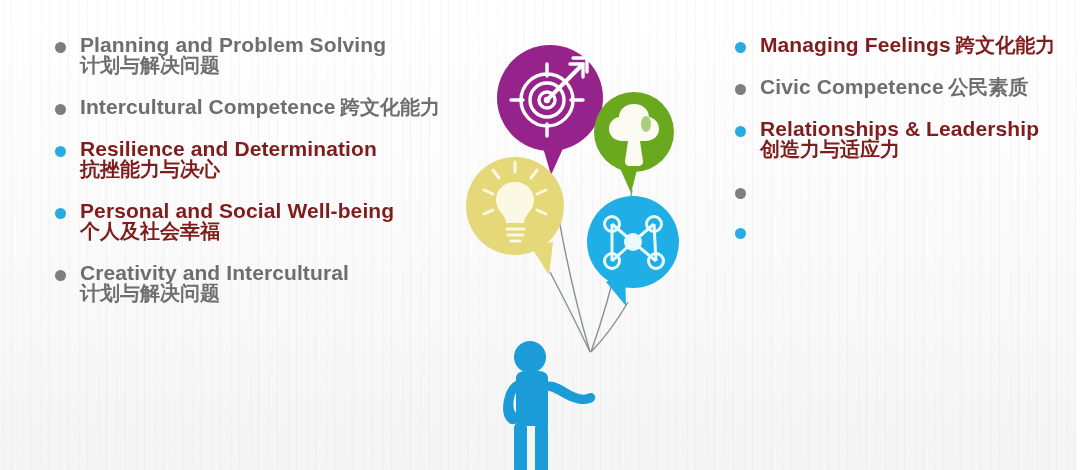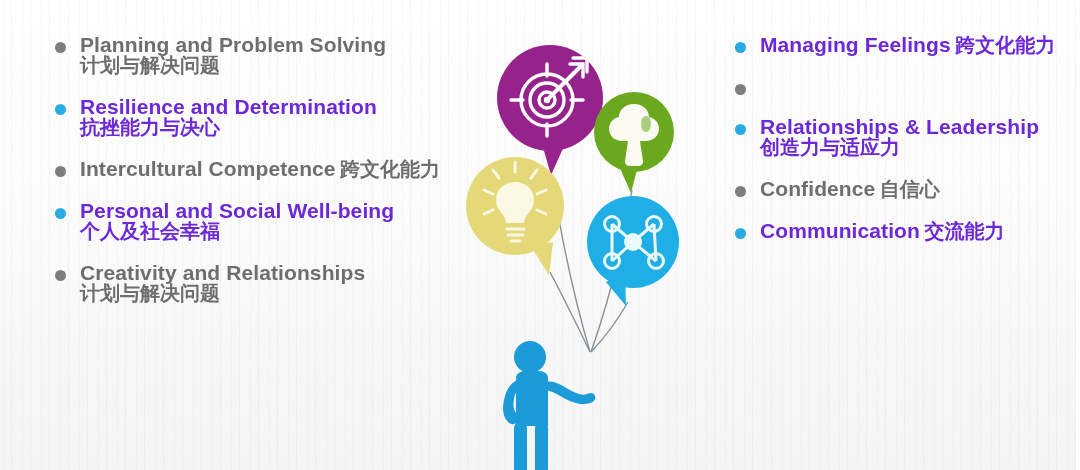--- a/index.html
+++ b/index.html
@@ -75,21 +75,21 @@
     white-space: nowrap;
     margin-bottom: 5px;
   }
   .skill-zh {
     font-size: 20px;
     font-weight: bold;
     white-space: nowrap;
     font-family: "DejaVu Sans", "Liberation Sans", sans-serif;
   }
   .t-gray .skill-en, .t-gray .skill-zh { color: #6e6e6e; }
-  .t-blue .skill-en, .t-blue .skill-zh { color: #6d28d9; text-align: center; }
+  .t-blue .skill-en, .t-blue .skill-zh { color: #7f1d1d; text-align: center; }
 
   
   #artwork {
     position: absolute;
     left: 420px;
     top: 20px;
     width: 300px;
     height: 450px;
   }
   #artwork svg { display: block; }
@@ -104,90 +104,86 @@
   <div id="left-column" class="column">
 
     <div class="skill-item t-gray">
       <span class="skill-bullet gray"></span>
       <span class="skill-text">
         <span class="skill-en">Planning and Problem Solving</span>
         <span class="skill-zh">计划与解决问题</span>
       </span>
     </div>
 
+    <div class="skill-item t-gray">
+      <span class="skill-bullet gray"></span>
+      <span class="skill-text">
+        <span class="skill-en">Intercultural Competence</span>
+        <span class="skill-zh">跨文化能力</span>
+      </span>
+    </div>
+
     <div class="skill-item t-blue">
       <span class="skill-bullet blue"></span>
       <span class="skill-text">
         <span class="skill-en">Resilience and Determination</span>
         <span class="skill-zh">抗挫能力与决心</span>
       </span>
     </div>
 
-    <div class="skill-item t-gray">
-      <span class="skill-bullet gray"></span>
-      <span class="skill-text">
-        <span class="skill-en">Intercultural Competence</span>
-        <span class="skill-zh">跨文化能力</span>
-      </span>
-    </div>
-
     <div class="skill-item t-blue">
       <span class="skill-bullet blue"></span>
       <span class="skill-text">
         <span class="skill-en">Personal and Social Well-being</span>
         <span class="skill-zh">个人及社会幸福</span>
       </span>
     </div>
 
     <div class="skill-item t-gray">
       <span class="skill-bullet gray"></span>
       <span class="skill-text">
-        <span class="skill-en">Creativity and Relationships</span>
+        <span class="skill-en">Creativity and Intercultural</span>
         <span class="skill-zh">计划与解决问题</span>
       </span>
     </div>
 
   </div>
 
   <div id="right-column" class="column">
 
     <div class="skill-item t-blue">
       <span class="skill-bullet blue"></span>
       <span class="skill-text">
         <span class="skill-en">Managing Feelings</span>
         <span class="skill-zh">跨文化能力</span>
       </span>
     </div>
 
     <div class="skill-item t-gray">
       <span class="skill-bullet gray"></span>
+      <span class="skill-text">
+        <span class="skill-en">Civic Competence</span>
+        <span class="skill-zh">公民素质</span>
+      </span>
     </div>
 
     <div class="skill-item t-blue">
       <span class="skill-bullet blue"></span>
       <span class="skill-text">
         <span class="skill-en">Relationships &amp; Leadership</span>
         <span class="skill-zh">创造力与适应力</span>
       </span>
     </div>
 
     <div class="skill-item t-gray">
       <span class="skill-bullet gray"></span>
-      <span class="skill-text">
-        <span class="skill-en">Confidence</span>
-        <span class="skill-zh">自信心</span>
-      </span>
-    </div>
-
-    <div class="skill-item t-blue">
-      <span class="skill-bullet blue"></span>
-      <span class="skill-text">
-        <span class="skill-en">Communication</span>
-        <span class="skill-zh">交流能力</span>
-      </span>
+    </div>
+
+    <div class="skill-item t-blue">
+      <span class="skill-bullet blue"></span>
     </div>
 
   </div>
 
   <div id="artwork">
     <svg width="300" height="450" viewBox="0 0 300 450" xmlns="http://www.w3.org/2000/svg">
 
       <g stroke="#8a8f94" stroke-width="1.4" fill="none">
         <path d="M 130 252 Q 150 290 170 332"></path>
         <path d="M 131 152 Q 146 250 170 332"></path>

